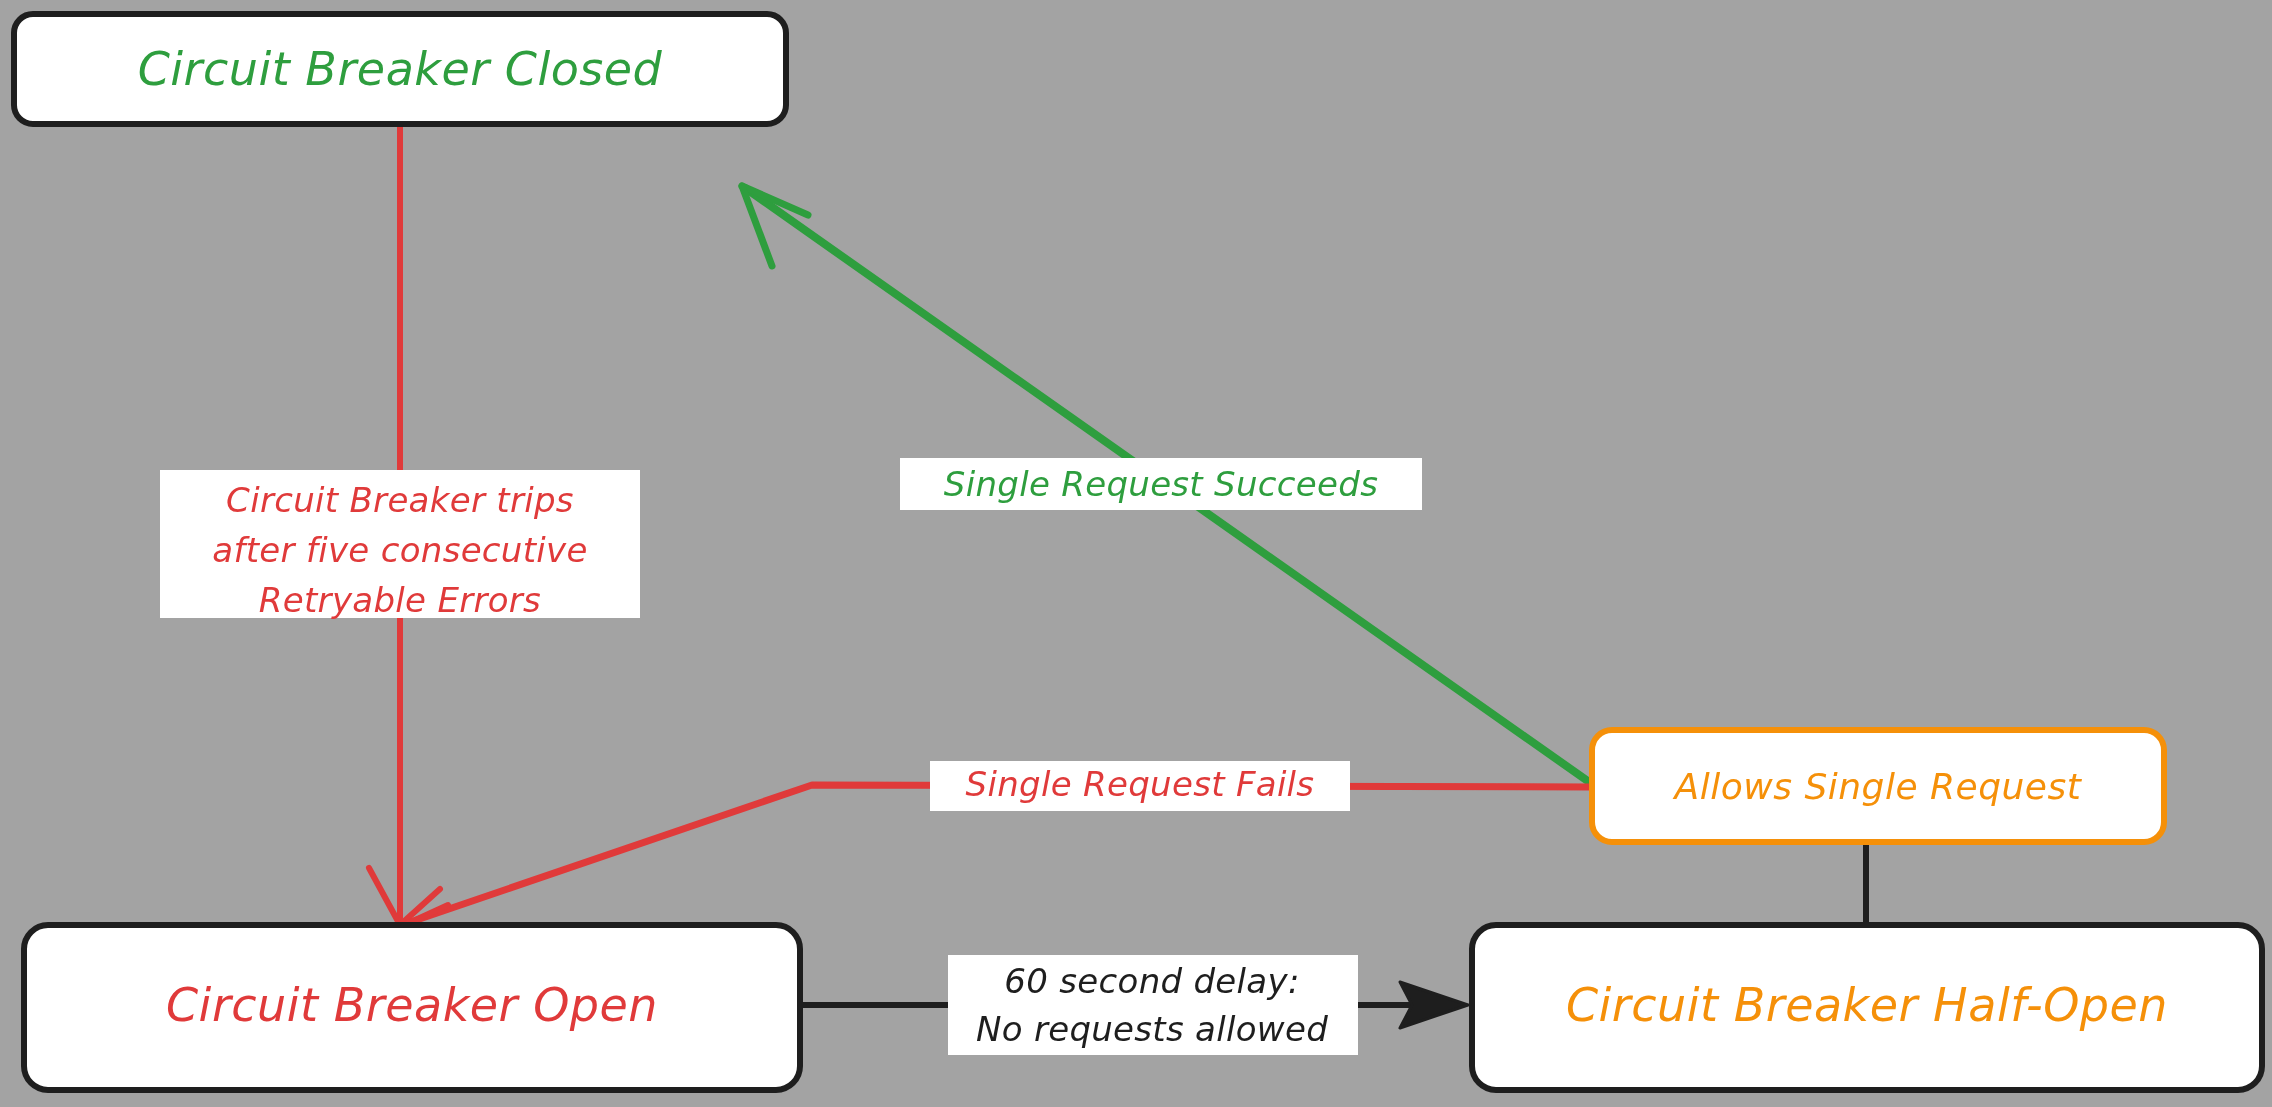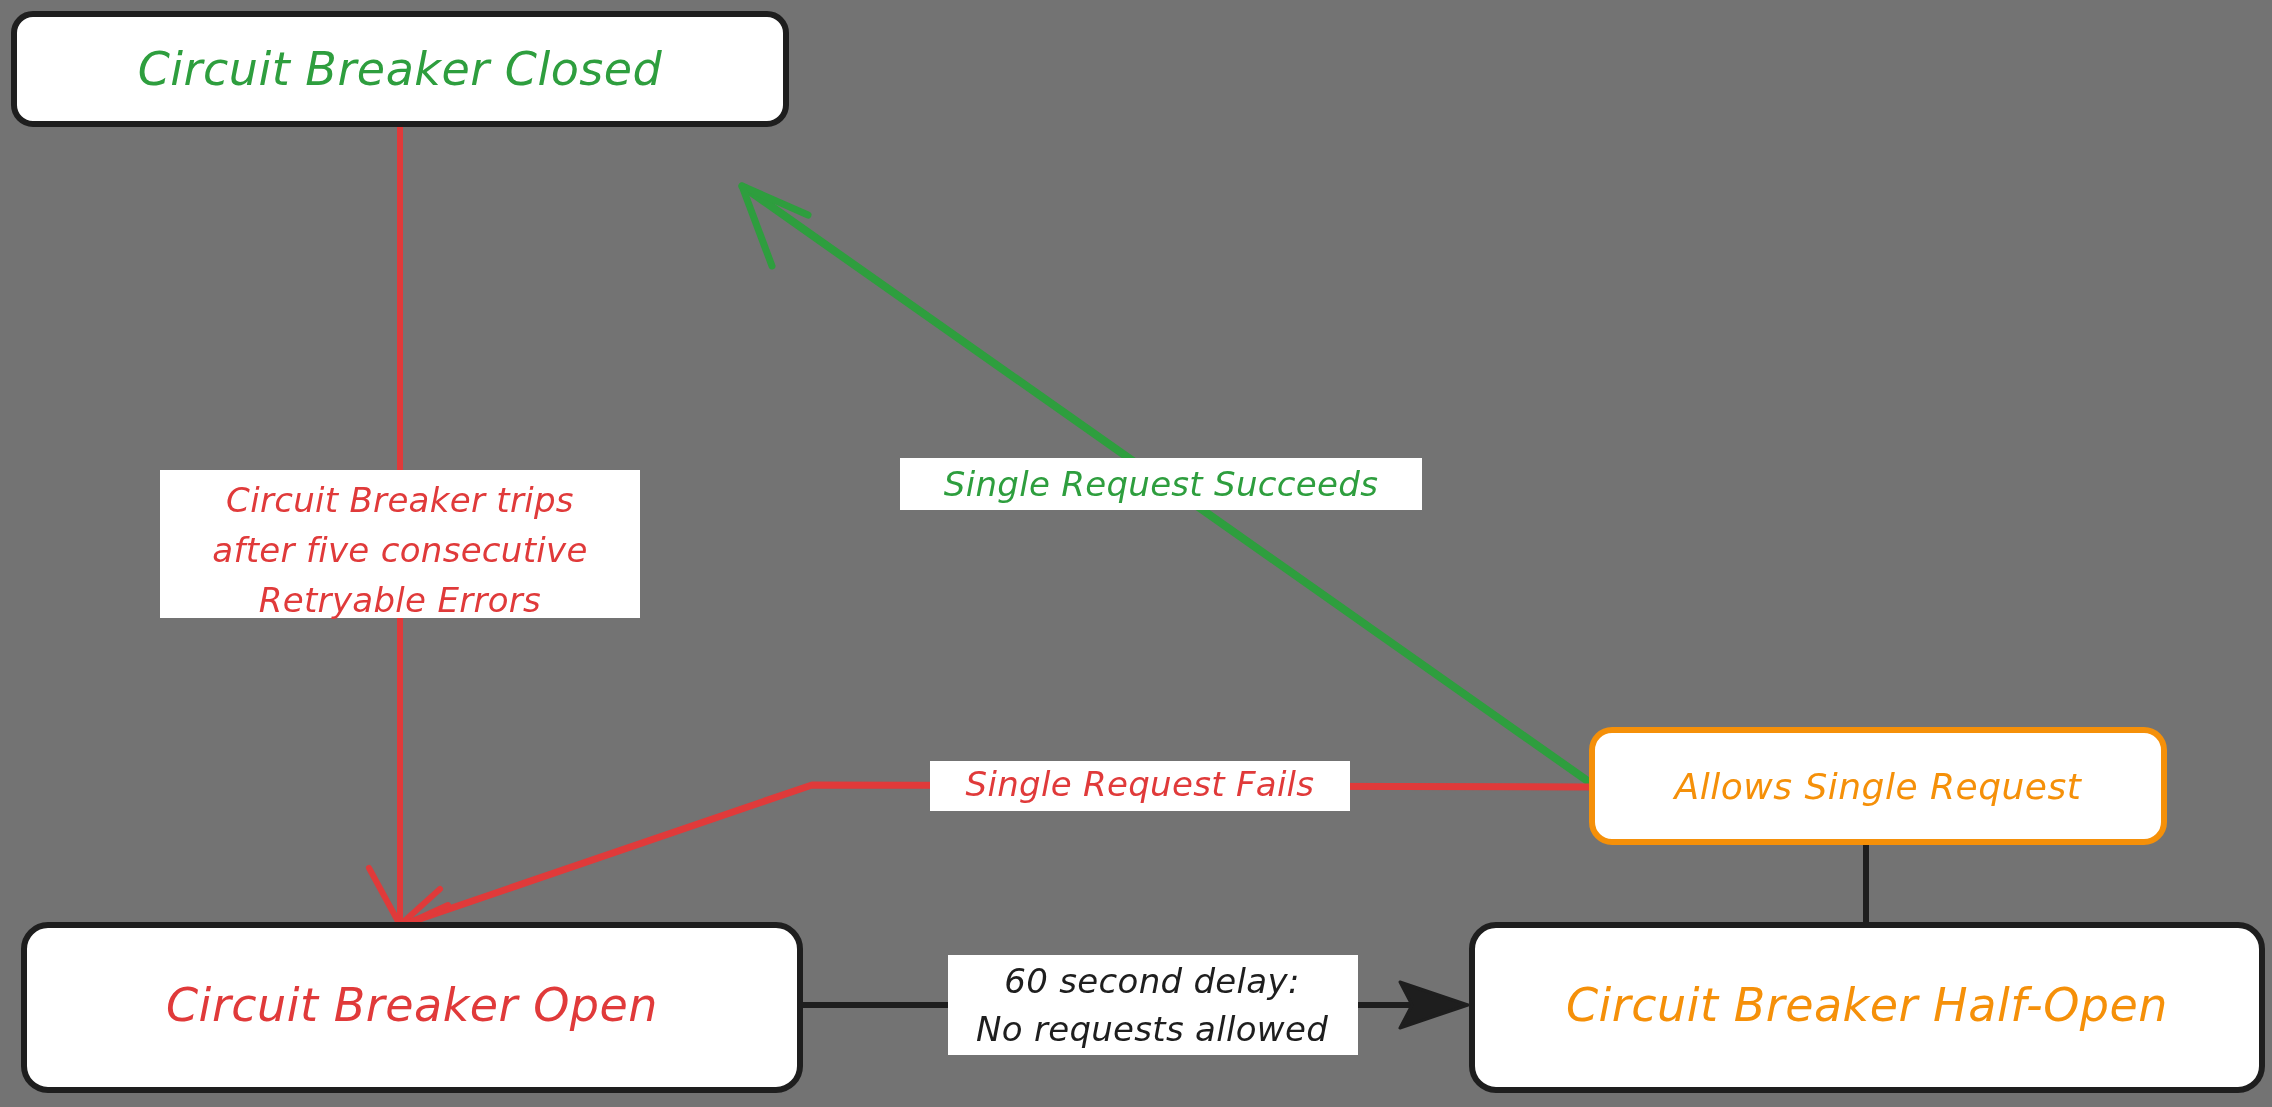--- a/index.html
+++ b/index.html
@@ -8,21 +8,21 @@
     padding: 0;
     background: #ffffff;
   }
   body {
     font-family: "DejaVu Sans", sans-serif;
   }
   #diagram-root {
     position: relative;
     width: 2272px;
     height: 1107px;
-    background: #737373;
+    background: #a3a3a3;
     overflow: hidden;
   }
   #diagram-svg {
     position: absolute;
     left: 0;
     top: 0;
     width: 2272px;
     height: 1107px;
   }
   .node-label {

